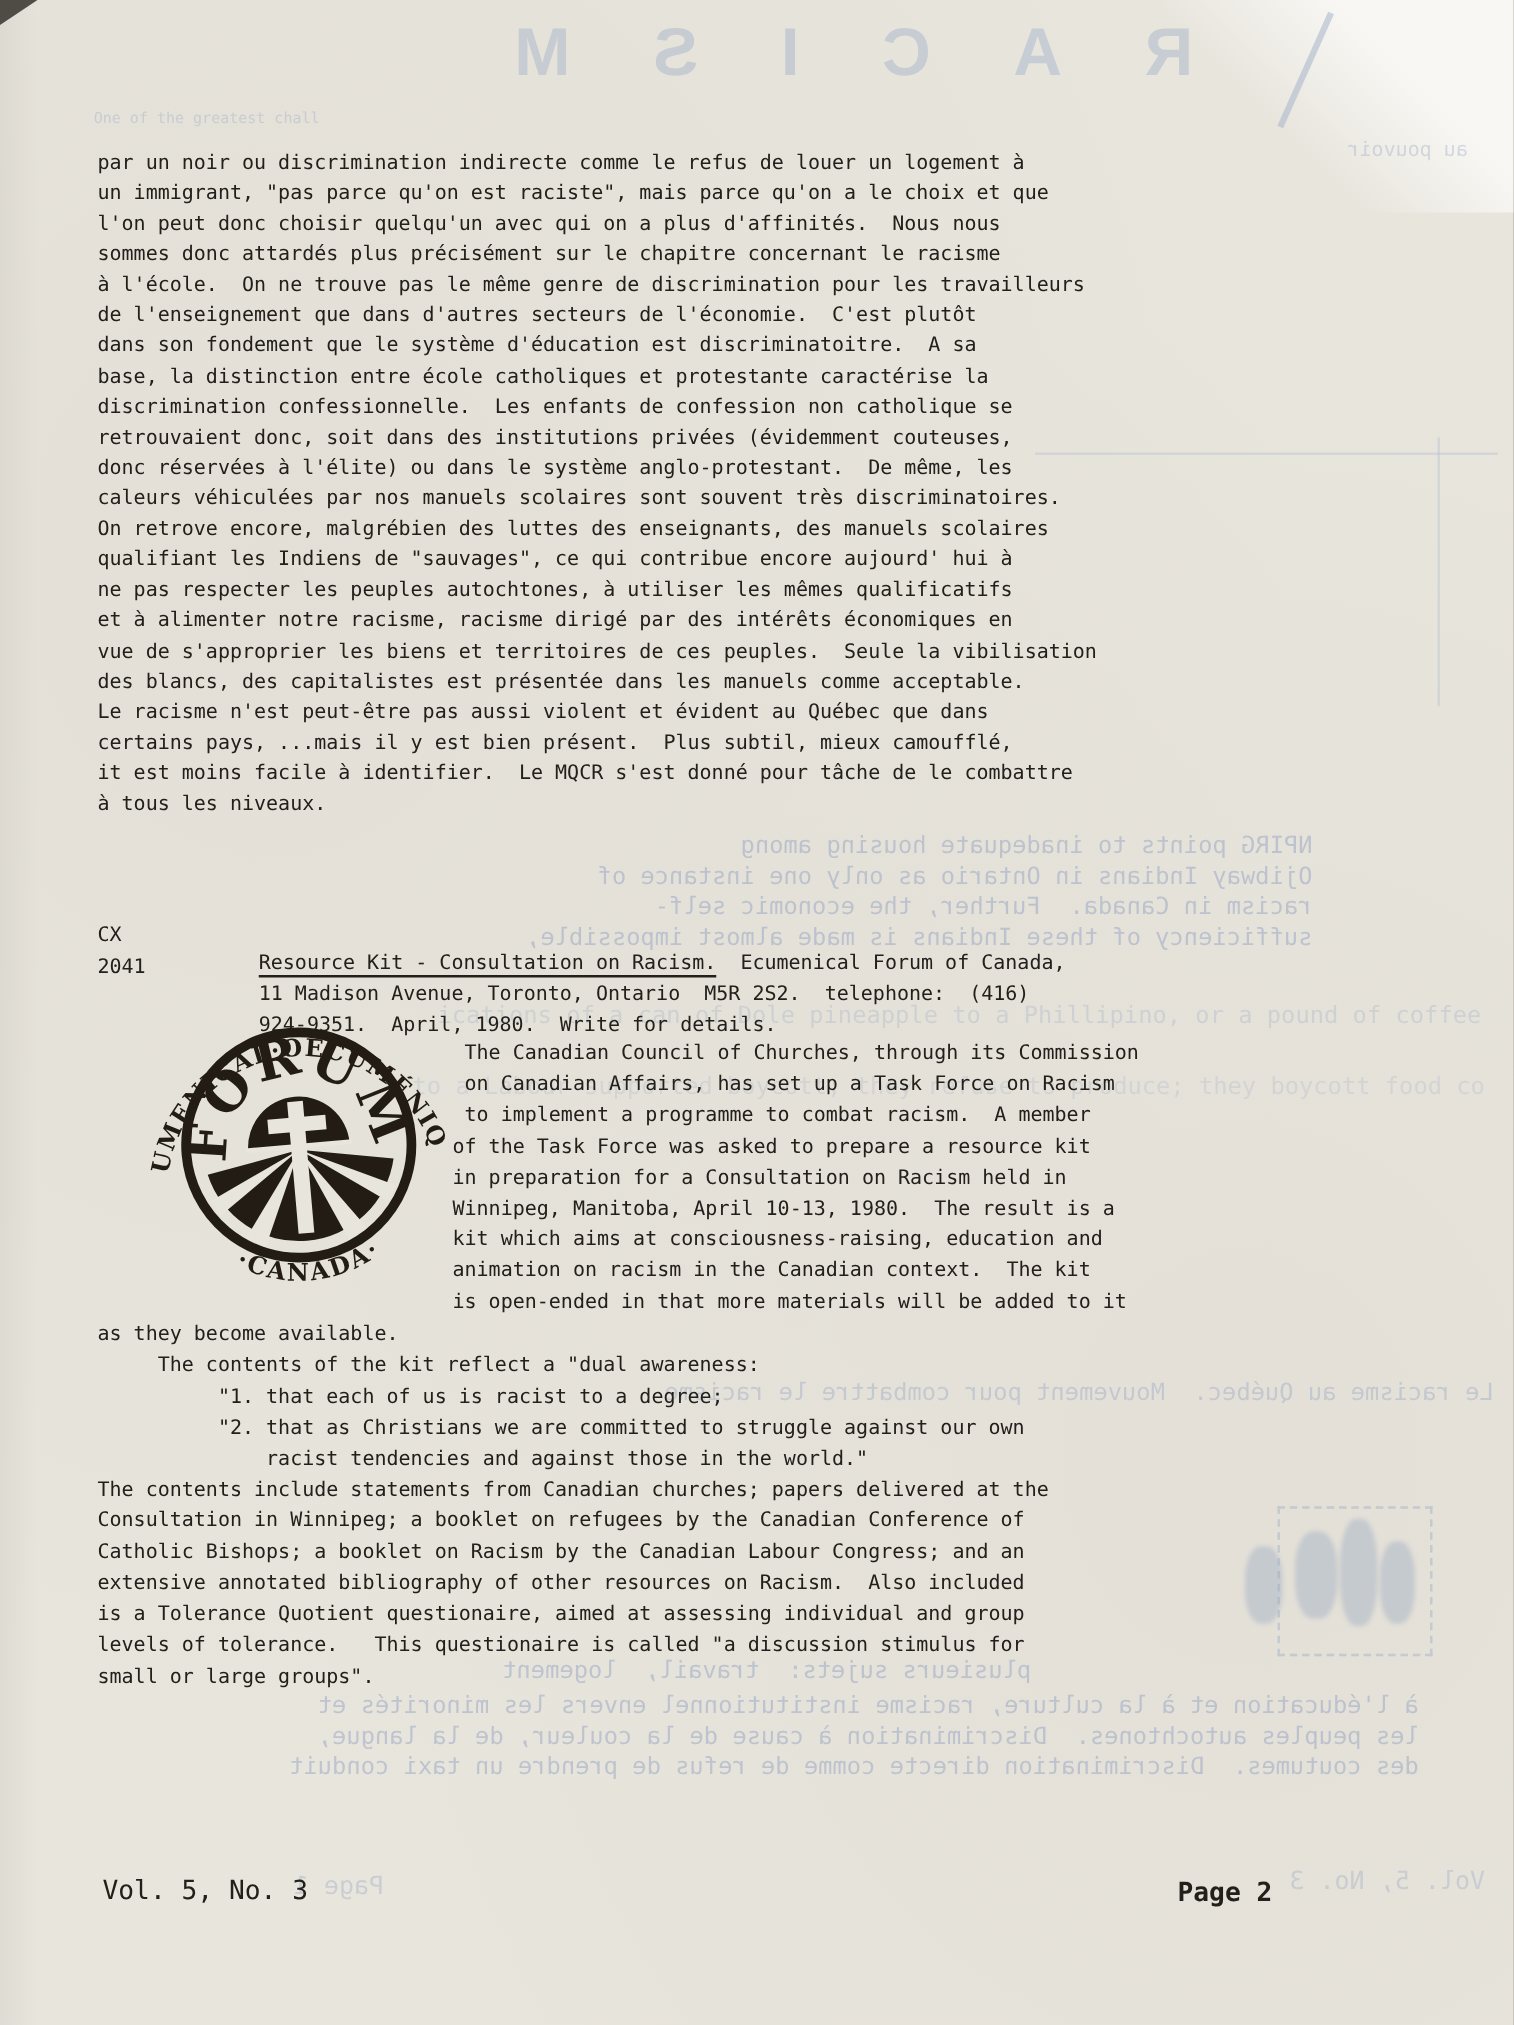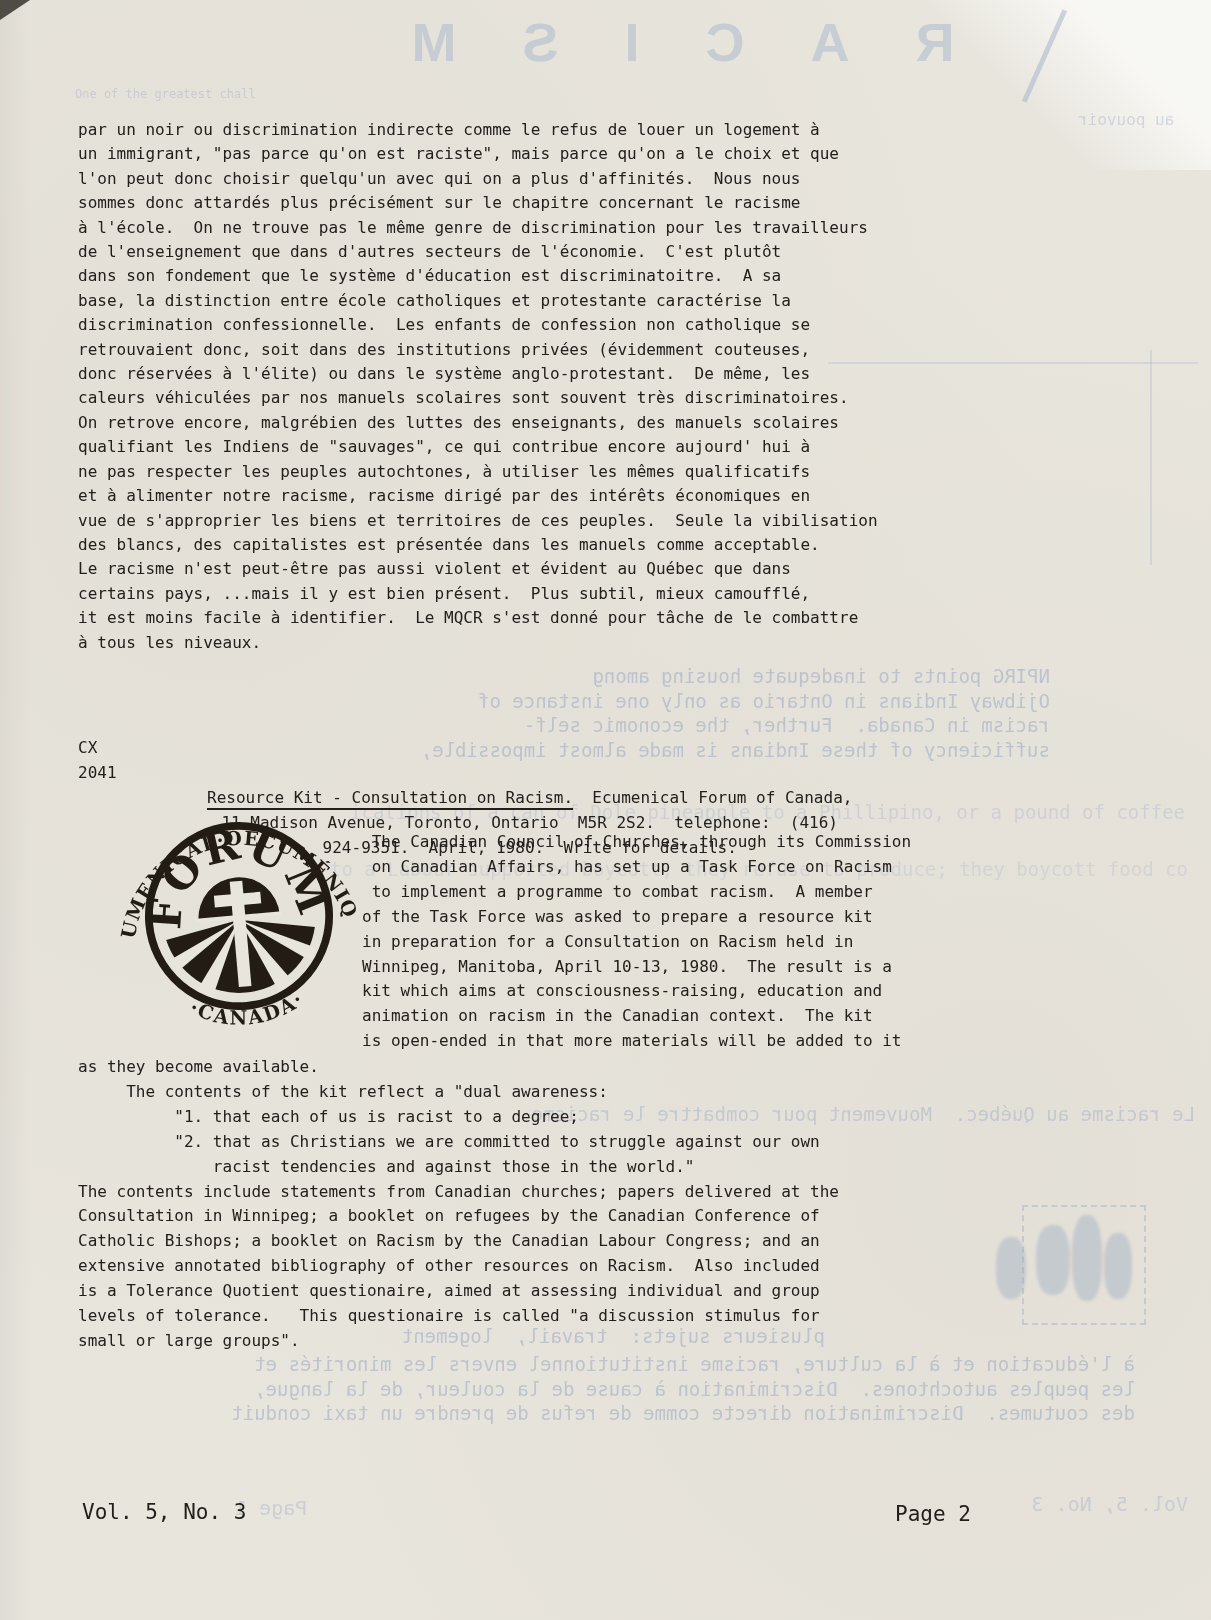--- a/index.html
+++ b/index.html
@@ -127,21 +127,21 @@
 et à alimenter notre racisme, racisme dirigé par des intérêts économiques en
 vue de s'approprier les biens et territoires de ces peuples.  Seule la vibilisation
 des blancs, des capitalistes est présentée dans les manuels comme acceptable.
 Le racisme n'est peut-être pas aussi violent et évident au Québec que dans
 certains pays, ...mais il y est bien présent.  Plus subtil, mieux camoufflé,
 it est moins facile à identifier.  Le MQCR s'est donné pour tâche de le combattre
 à tous les niveaux.</div>
 
   <div class="txt" style="left:78px;top:736px;line-height:24.9px;">CX
 2041</div>
-  <div class="txt" style="left:207px;top:736px;line-height:24.9px;text-align:center;">
+  <div class="txt" style="left:207px;top:708px;line-height:24.9px;">
     <span class="entry-line1"><span class="u-title">Resource Kit - Consultation on Racism.</span><span>  Ecumenical Forum of Canada,</span></span><span>11 Madison Avenue, Toronto, Ontario  M5R 2S2.  telephone:  (416)
 924-9351.  April, 1980.  Write for details.</span>
   </div>
 
   <div class="logo">
     <svg viewBox="0 0 260 260" width="252" height="252">
       <defs>
         <path id="lgArcTop" d="M 19.7,149.4 A 112,112 0 0 1 240.3,149.4"></path>
         <path id="lgArcBot" d="M 50.8,209.2 A 112,112 0 0 0 209.2,209.2"></path>
         <path id="lgArcMid" d="M 70,132.1 A 60,60 0 0 1 190,132.1"></path>
@@ -192,15 +192,15 @@
               racist tendencies and against those in the world."
 The contents include statements from Canadian churches; papers delivered at the
 Consultation in Winnipeg; a booklet on refugees by the Canadian Conference of
 Catholic Bishops; a booklet on Racism by the Canadian Labour Congress; and an
 extensive annotated bibliography of other resources on Racism.  Also included
 is a Tolerance Quotient questionaire, aimed at assessing individual and group
 levels of tolerance.   This questionaire is called "a discussion stimulus for
 small or large groups".</div>
 
   <div class="txt footer" style="left:82px;top:1500px;">Vol. 5, No. 3</div>
-  <div class="txt footer" style="left:895px;top:1502px;">Page 2</div>
+  <div class="txt footer" style="left:942px;top:1502px;font-weight:bold;">Page 2</div>
 
 </div>
 
 </body></html>

